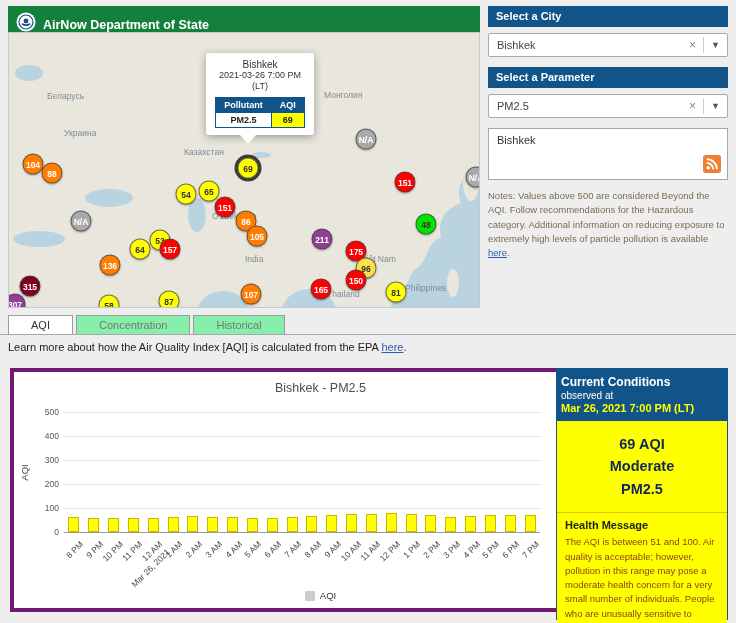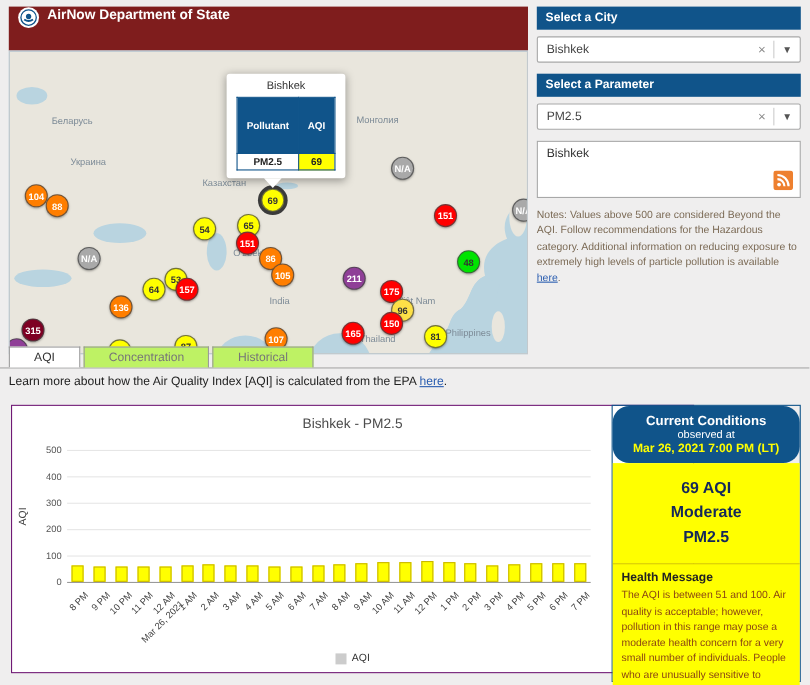--- a/index.html
+++ b/index.html
@@ -1,74 +1,74 @@
 <!DOCTYPE html>
 <html><head>
 <meta charset="utf-8">
 <style>
   * { margin:0; padding:0; box-sizing:border-box; }
   html,body { width:736px; height:623px; }
   body { position:relative; background:#efeeee; font-family:"Liberation Sans", sans-serif; overflow:hidden; color:#222; }
 
   
   .map-section { position:absolute; left:8px; top:6px; width:472px; }
-  .map-header { height:40px; background:#7f1d1d; color:#fff; display:flex; align-items:flex-start; gap:7px; padding:0 8px; font-weight:bold; font-size:12.5px; }
+  .map-header { height:26px; background:#15803d; color:#fff; display:flex; align-items:flex-end; gap:7px; padding:0 8px; font-weight:bold; font-size:12.5px; }
   .map-canvas { position:relative; width:472px; height:276px; overflow:hidden; background:#b9d4e0; border:1px solid #c3c9cd; }
   .map-canvas svg.bg { position:absolute; left:0; top:0; }
   .map-label { position:absolute; font-size:8.5px; color:#7d8b97; white-space:nowrap; pointer-events:none; }
   .marker { position:absolute; width:21px; height:21px; border-radius:50%; border:1px solid rgba(70,70,70,.75);
             font-size:8.5px; font-weight:bold; display:flex; align-items:center; justify-content:center;
             transform:translate(-50%,-50%); box-shadow:0 1px 2px rgba(0,0,0,.35); cursor:pointer; }
   .marker.selected { box-shadow:0 0 0 3px #3b3b3b, 0 1px 2px rgba(0,0,0,.4); }
 
   .popup { position:absolute; left:197px; top:20px; width:108px; background:#fff; border-radius:3px;
            box-shadow:0 2px 8px rgba(0,0,0,.35); padding:6px 6px 7px; text-align:center; z-index:5; }
   .popup .city { font-size:10px; color:#333; }
   .popup .dt { font-size: 9px; color:#333; line-height:1.25; }
   .popup table { margin:4px auto 0; border-collapse:collapse; font-size:9px; }
-  .popup th { background:#10548a; color:#fff; padding:20px 8px; font-weight:bold; border:1px solid #10548a; }
+  .popup th { background:#10548a; color:#fff; padding:2px 8px; font-weight:bold; border:1px solid #10548a; }
   .popup td { padding:2px 8px; border:1px solid #10548a; font-weight:bold; color:#222; }
   .popup .ptr { position:absolute; bottom:-9px; left:34px; width:0; height:0; border-left:8px solid transparent; border-right:8px solid transparent; border-top:9px solid #fff; }
 
   
   .sidebar { position:absolute; left:488px; top:6px; width:240px; }
   .panel-header { background:#10548a; color:#fff; font-weight:bold; font-size:11px; padding:4px 8px; height:21px; }
   .sel { height:24px; background:#fff; border:1px solid #a8a8a8; border-radius:2px; display:flex; align-items:center; font-size:11px; color:#444; margin:6px 0 10px; }
   .sel .val { flex:1; padding-left:8px; }
   .sel .clr { color:#888; padding:0 7px; font-size:12px; cursor:pointer; }
   .sel .sep { width:1px; height:16px; background:#ccc; }
   .sel .caret { padding:0 7px; color:#555; font-size:9px; cursor:pointer; }
   .rss-box { position:relative; height:52px; background:#fff; border:1px solid #a8a8a8; margin-top:8px; font-size:11px; color:#333; padding:5px 8px; }
   .rss-box svg { position:absolute; right:6px; bottom:6px; cursor:pointer; }
   .notes { font-size:9.5px; line-height:1.5; color:#7b6a55; margin-top:9px; }
   a.lnk { color:#2a5db0; text-decoration:underline; cursor:pointer; }
 
   
   .tabs { position:absolute; left:8px; top:315px; display:flex; gap:3px; z-index:2; }
   .tab { height:19px; padding:2px 22px; font-size:11px; border:1px solid #9b9b9b; border-bottom:none; display:flex; align-items:center; cursor:pointer; }
   .tab.active { background:#fff; color:#333; position:relative; }
-  .tab.inactive { background:#bef264; color:#777; }
+  .tab.inactive { background:#86efac; color:#777; }
   .tabs-rule { position:absolute; left:0; top:334px; width:736px; border-top:1px solid #a8a8a8; }
   .learn { position:absolute; left:8px; top:341px; font-size:11px; color:#222; }
 
   
-  .chart-panel { position:absolute; left:10px; top:368px; width:621px; height:244px; background:#fff; border:1px solid #701a75; }
+  .chart-panel { position:absolute; left:10px; top:368px; width:621px; height:244px; background:#fff; border:4px solid #701a75; }
   .chart-title { position:absolute; left:0; top:9px; width:100%; text-align:center; font-size:12.5px; color:#4d4d4d; }
   .ylab { position:absolute; left:2px; top:95px; font-size:9.5px; color:#444; transform:rotate(-90deg); }
   .gridline { position:absolute; height:0; border-top:1px solid #e6e6e6; left:50px; width:476px; }
   .gridline.zero { border-top:1px solid #9a9a9a; }
   .ytick { position:absolute; width:28px; text-align:right; font-size:8.5px; color:#555; left:17px; }
   .bar { position:absolute; background:#ffff00; border:1px solid #c9b700; }
   .xlab { position:absolute; font-size:8.5px; color:#444; white-space:pre; text-align:right; transform:translateX(-100%) rotate(-45deg); transform-origin:100% 0; line-height:1.35; }
   .legend { position:absolute; left:0; bottom:7px; width:100%; display:flex; justify-content:center; align-items:center; gap:5px; font-size:9.5px; color:#333; }
   .legend .swatch { width:10px; height:10px; background:#ccc; }
 
   
   .cond { position:absolute; left:556px; top:368px; width:172px; height:252px; border:1px solid #10548a; display:flex; flex-direction:column; }
-  .cond-head { background:#10548a; color:#fff; text-align:center; padding:6px 4px 7px;border-radius:15px; }
+  .cond-head { background:#10548a; color:#fff; padding:6px 4px 7px; }
   .cond-head .l1 { font-weight:bold; font-size:12px; }
   .cond-head .l2 { font-size:10px; margin-top:1px; }
   .cond-head .l3 { font-weight:bold; font-size:11px; color:#ffff00; margin-top:1px; }
   .aqi-box { text-align:center; padding:12px 4px; font-weight:bold; font-size:14.5px; color:#14285a; line-height:1.55; }
   .health { flex:1; padding:6px 8px; border-top:1px solid #d8ca00; }
   .health .ht { font-weight:bold; font-size:11px; color:#222; margin-bottom:4px; }
   .health .hb { font-size:9.5px; line-height:1.5; color:#8b4513; }
 </style>
 </head>
 <body>
@@ -98,20 +98,22 @@
       <ellipse cx="252" cy="122" rx="10" ry="3" fill="#b9d4e0"></ellipse>
       <ellipse cx="214" cy="280" rx="26" ry="22" fill="#b9d4e0"></ellipse>
       <ellipse cx="300" cy="282" rx="28" ry="26" fill="#b9d4e0"></ellipse>
       <path d="M380,276 L392,258 C402,252 398,240 410,234 C420,224 418,210 432,204 L445,212 L438,240 L452,262 L448,276 Z" fill="#b9d4e0"></path>
       <ellipse cx="444" cy="250" rx="6" ry="14" fill="#e9e6dd"></ellipse>
       <ellipse cx="462" cy="150" rx="8" ry="18" fill="#e9e6dd"></ellipse>
     </svg>
 
     <div class="popup">
       <div class="city">Bishkek</div>
+      <div class="dt"><span>2021-03-26 7:00 PM</span><br>
+        <span>(LT)</span></div>
       <table>
         <tbody>
             <tr>
           <th>Pollutant</th>
           <th>AQI</th>
         </tr>
         <tr>
           <td>PM2.5</td>
           <td id="popup-aqi-cell" style="background: rgb(255, 255, 0);">69</td>
         </tr>
@@ -133,21 +135,21 @@
       <div class="marker" style="left: 72px; top: 188px; background: rgb(169, 169, 169); color: rgb(255, 255, 255);">N/A</div>
       <div class="marker" style="left: 21px; top: 253px; background: rgb(126, 0, 35); color: rgb(255, 255, 255);">315</div>
       <div class="marker" style="left: 6px; top: 271px; background: rgb(143, 63, 151); color: rgb(255, 255, 255);">307</div>
       <div class="marker" style="left: 101px; top: 232px; background: rgb(255, 126, 0); color: rgb(255, 255, 255);">136</div>
       <div class="marker" style="left: 100px; top: 272px; background: rgb(255, 255, 0); color: rgb(51, 51, 51);">58</div>
       <div class="marker" style="left: 131px; top: 216px; background: rgb(255, 255, 0); color: rgb(51, 51, 51);">64</div>
       <div class="marker" style="left: 151px; top: 207px; background: rgb(255, 255, 0); color: rgb(51, 51, 51);">53</div>
       <div class="marker" style="left: 161px; top: 216px; background: rgb(255, 0, 0); color: rgb(255, 255, 255);">157</div>
       <div class="marker" style="left: 160px; top: 268px; background: rgb(255, 255, 0); color: rgb(51, 51, 51);">87</div>
       <div class="marker" style="left: 177px; top: 161px; background: rgb(255, 255, 0); color: rgb(51, 51, 51);">54</div>
-      <div class="marker" style="left: 217px; top: 158px; background: rgb(255, 255, 0); color: rgb(51, 51, 51);">65</div>
+      <div class="marker" style="left: 200px; top: 158px; background: rgb(255, 255, 0); color: rgb(51, 51, 51);">65</div>
       <div class="marker selected" style="left: 239px; top: 135px; background: rgb(255, 255, 0); color: rgb(51, 51, 51);">69</div>
       <div class="marker" style="left: 216px; top: 174px; background: rgb(255, 0, 0); color: rgb(255, 255, 255);">151</div>
       <div class="marker" style="left: 237px; top: 188px; background: rgb(255, 126, 0); color: rgb(255, 255, 255);">86</div>
       <div class="marker" style="left: 248px; top: 203px; background: rgb(255, 126, 0); color: rgb(255, 255, 255);">105</div>
       <div class="marker" style="left: 242px; top: 261px; background: rgb(255, 126, 0); color: rgb(255, 255, 255);">107</div>
       <div class="marker" style="left: 313px; top: 206px; background: rgb(143, 63, 151); color: rgb(255, 255, 255);">211</div>
       <div class="marker" style="left: 347px; top: 218px; background: rgb(255, 0, 0); color: rgb(255, 255, 255);">175</div>
       <div class="marker" style="left: 357px; top: 106px; background: rgb(169, 169, 169); color: rgb(255, 255, 255);">N/A</div>
       <div class="marker" style="left: 396px; top: 149px; background: rgb(255, 0, 0); color: rgb(255, 255, 255);">151</div>
       <div class="marker" style="left: 467px; top: 144px; background: rgb(169, 169, 169); color: rgb(255, 255, 255);">N/A</div>

